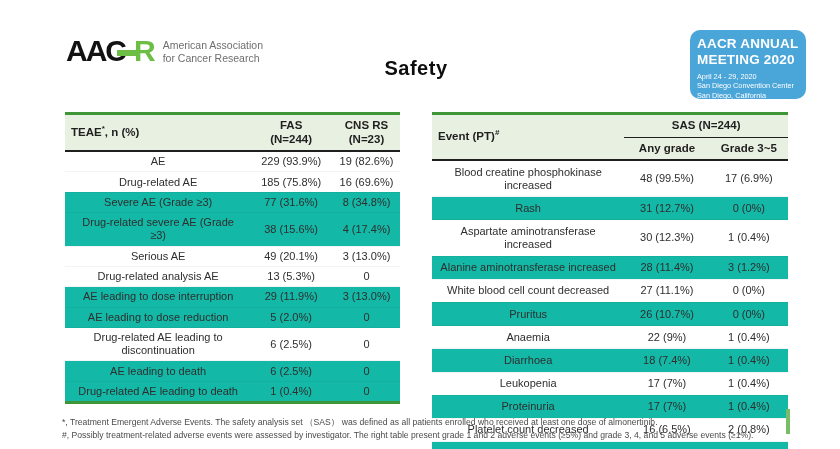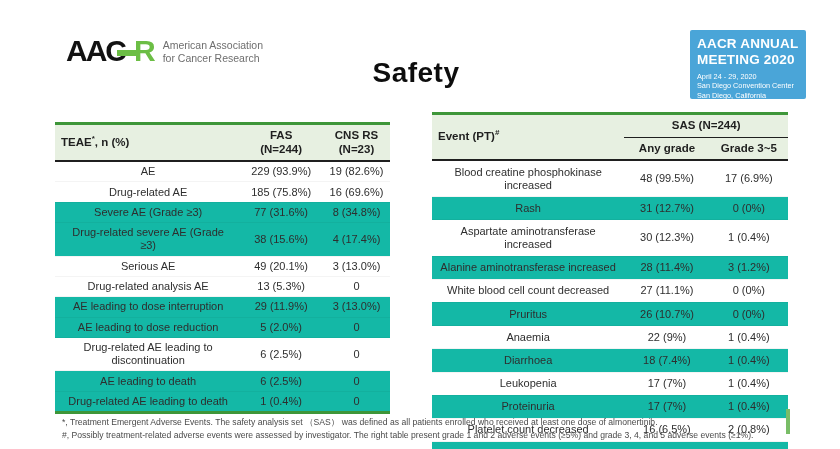--- a/index.html
+++ b/index.html
@@ -14,41 +14,41 @@
 
   
   .logo{position:absolute;left:66px;top:36px;display:flex;align-items:flex-start;}
   .logo-word{font-weight:700;font-size:30px;letter-spacing:-2px;line-height:30px;color:#121212;white-space:nowrap;}
   .logo-dash{display:inline-block;width:19px;height:6px;background:#6cbe45;margin:0 -2px 5px -8px;vertical-align:baseline;}
   .logo-green{color:#6cbe45;}
   .logo-tagline{margin-left:9px;margin-top:3px;font-size:10.5px;line-height:12.5px;color:#6e6e6e;}
 
   .title{
     position:absolute;left:0;top:57px;width:832px;
-    text-align:center;font-size:28px;font-weight:700;color:#0d0d0d;
+    text-align:center;font-size:20px;font-weight:700;color:#0d0d0d;
     letter-spacing:0.5px;
   }
 
   .badge{
     position:absolute;left:690px;top:30px;width:116px;height:69px;
-    background:#4aa5d8;color:#ffffff;border-radius:2px;
+    background:#4aa5d8;color:#ffffff;border-radius:10px;
     padding:6px 7px;box-sizing:border-box;
   }
   .badge-big{font-size:13.5px;font-weight:700;line-height:15.5px;letter-spacing:0.2px;}
   .badge-small{font-size:7.3px;line-height:9.3px;margin-top:4px;}
 
   
   .tbl{
     position:absolute;top:112px;
     border-top:3px solid #3e9639;
     border-bottom:3px solid #3e9639;
     border-collapse:collapse;
     table-layout:fixed;
   }
-  #left-table{left:55px;width:335px;margin-top:10px;}
+  #left-table{left:65px;width:335px;}
   #right-table{left:432px;width:356px;}
 
   .tbl thead{background:#e7f0e1;}
   .tbl thead th{
     font-size:11.5px;font-weight:700;color:#1f1f1f;
     padding:4px 6px;vertical-align:middle;line-height:13.5px;
   }
   .tbl thead{border-bottom:2px solid #1f1f1f;}
   th.lbl{text-align:left;padding-left:8px;}
   th.ctr{text-align:center;}

